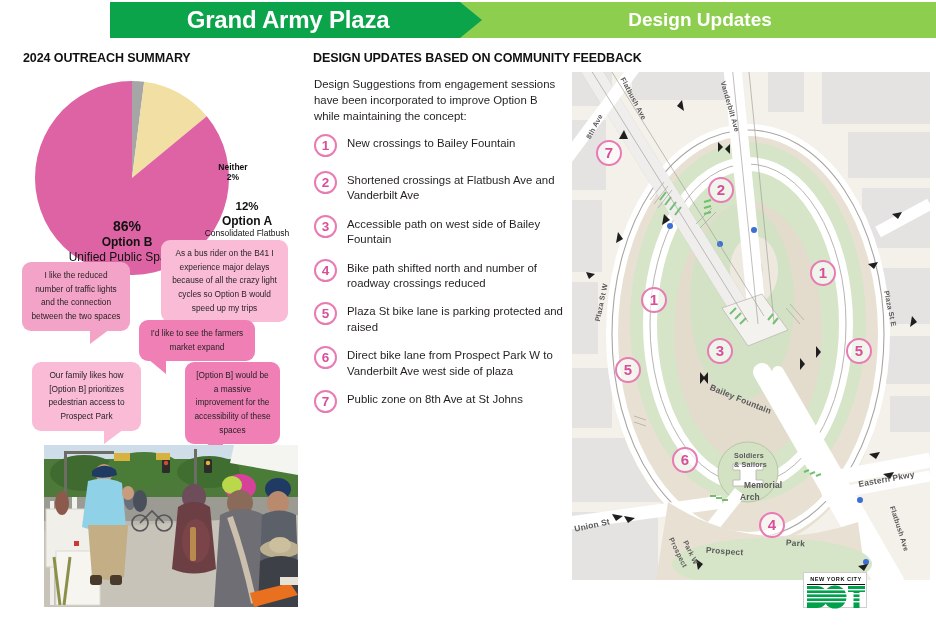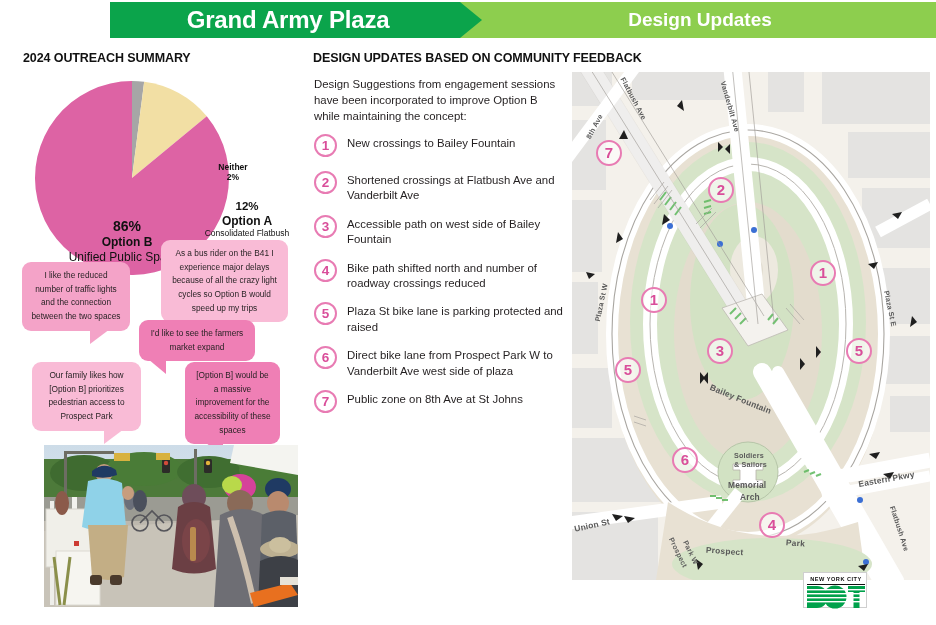--- a/index.html
+++ b/index.html
@@ -466,21 +466,21 @@
     </svg>
 
     <div class="mlabel" style="left:9px;top:50px;transform:rotate(-62deg);">8th Ave</div>
     <div class="mlabel" style="left:38px;top:22px;transform:rotate(62deg);">Flatbush Ave</div>
     <div class="mlabel" style="left:132px;top:30px;transform:rotate(74deg);">Vanderbilt Ave</div>
     <div class="mlabel" style="left:10px;top:226px;transform:rotate(-78deg);">Plaza St W</div>
     <div class="mlabel" style="left:300px;top:232px;transform:rotate(78deg);">Plaza St E</div>
     <div class="mlabel big" style="left:136px;top:322px;transform:rotate(22deg);">Bailey Fountain</div>
     <div class="mlabel" style="left:162px;top:379px;">Soldiers</div>
     <div class="mlabel" style="left:162px;top:388px;">&amp; Sailors</div>
-    <div class="mlabel big" style="left:156px;top:408px;">Memorial</div>
+    <div class="mlabel big" style="left:172px;top:408px;">Memorial</div>
     <div class="mlabel big" style="left:168px;top:420px;">Arch</div>
     <div class="mlabel big" style="left:2px;top:448px;transform:rotate(-12deg);">Union St</div>
     <div class="mlabel big" style="left:286px;top:402px;transform:rotate(-10deg);">Eastern Pkwy</div>
     <div class="mlabel" style="left:90px;top:476px;transform:rotate(64deg);">Prospect</div>
     <div class="mlabel" style="left:106px;top:476px;transform:rotate(64deg);">Park W</div>
     <div class="mlabel big" style="left:134px;top:474px;transform:rotate(4deg);">Prospect</div>
     <div class="mlabel big" style="left:214px;top:466px;transform:rotate(4deg);">Park</div>
     <div class="mlabel" style="left:304px;top:452px;transform:rotate(72deg);">Flatbush Ave</div>
 
     <div class="mnum" style="left:24px;top:68px;">7</div>

